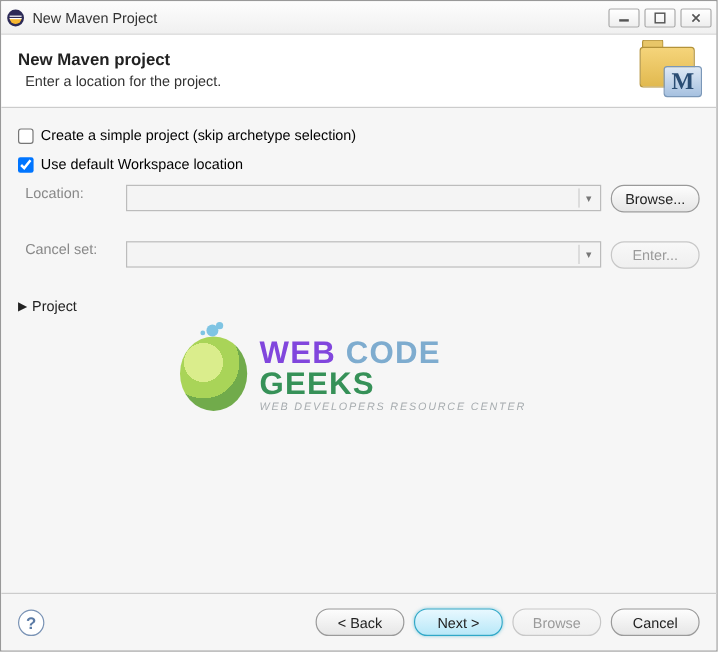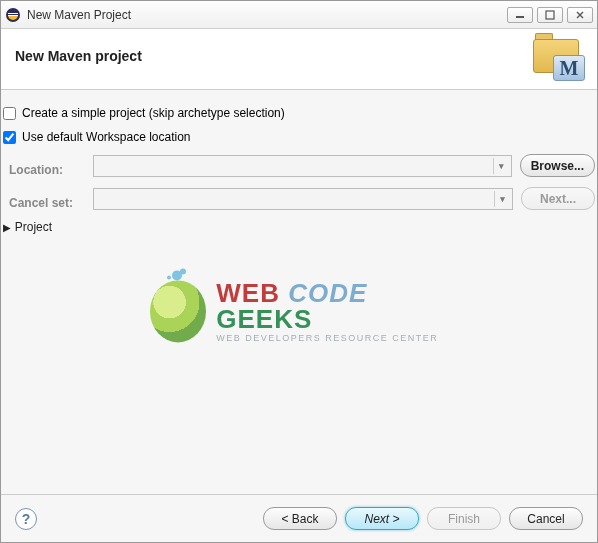--- a/index.html
+++ b/index.html
@@ -60,33 +60,32 @@
   }
   .m-badge {
     position:absolute; bottom:-2px; right:-2px; width:32px; height:26px;
     background: linear-gradient(#dfe9f5,#a6c1e0);
     border:1px solid #7a97b8; border-radius:3px;
     display:flex; align-items:center; justify-content:center;
     font-family: Georgia, serif; font-size:20px; font-weight:bold; color:#2a4d74;
   }
   .content {
     background: #f6f6f6;
-    padding: 12px 2px;
+    padding: 12px 14px;
     height: calc(100% - 28px - 60px - 48px);
     position: relative;
   }
   .chk-row {
     display:flex; align-items:center; gap:6px;
     margin: 4px 0 10px 0;
   }
   input[type=checkbox] { width:13px; height:13px; margin:0; }
   .field-row {
-    display:flex; align-items:flex-end; gap:8px;
-    margin: 4px 0 10px 6px;
-    font-weight: bold;
+    display:flex; align-items:flex-start; gap:8px;
+    margin: 4px 0 24px 6px;
   }
   .field-label { width: 76px; color:#888; }
   .combo {
     flex:1; height:22px;
     border:1px solid #bcbcbc; background:#fff;
     display:flex; align-items:center; justify-content:flex-end;
     padding: 0 2px;
   }
   .combo.disabled { background:#f4f4f4; color:#aaa; }
   .combo-arrow {
@@ -99,21 +98,20 @@
     border:1px solid #9a9a9a; border-radius:11px;
     background: linear-gradient(#fdfdfd,#e6e6e6);
     display:inline-flex; align-items:center; justify-content:center;
     padding: 0 10px; color:#222;
   }
   .btn.disabled { color:#9a9a9a; border-color:#c7c7c7; background:linear-gradient(#f8f8f8,#efefef);}
   .btn.primary {
     border:1px solid #2fa8c8;
     background: linear-gradient(#e8f8ff,#b8e8f8);
     box-shadow: 0 0 3px rgba(47,168,200,.6);
-    font-style: italic;
   }
   .adv-row {
     display:flex; align-items:center; gap:4px;
     margin-top: 8px; color:#222;
   }
   .adv-arrow { font-size:10px; }
   .watermark {
     position:absolute; left:50%; top:50%;
     transform: translate(-50%,-20%);
     display:flex; align-items:center; gap:10px;
@@ -124,22 +122,22 @@
     background: radial-gradient(circle at 35% 35%, #d6ec7a 0 30%, #9ccf3d 30% 55%, #5a9e2e 55% 80%, #2f6b1e 80% 100%);
     position:relative;
   }
   .wm-logo::after{
     content:""; position:absolute; top:-10px; left:22px; width:10px; height:10px;
     background:#6bbce0; border-radius:50%;
     box-shadow: 6px -4px 0 -2px #6bbce0, -8px 2px 0 -3px #6bbce0;
   }
   .wm-txt { line-height:1; }
   .wm-main { font-size:26px; font-weight:800; letter-spacing:1px;}
-  .wm-main .w1{color:#b91c1c;margin-top:48px;} .wm-main .w2{color:#6aa0c9;font-style:italic;} .wm-main .w3{color:#15803d;}
-  .wm-sub { font-size:9px; letter-spacing:1.5px; color:#9aa0a4; margin-top:2px;}
+  .wm-main .w1{color:#6d28d9;margin-top:48px;} .wm-main .w2{color:#6aa0c9;} .wm-main .w3{color:#15803d;}
+  .wm-sub { font-size:9px; letter-spacing:1.5px; color:#9aa0a4; margin-top:2px;font-style:italic;}
   .footer {
     position:absolute; left:0; right:0; bottom:0;
     height:48px; border-top:1px solid #ccc;
     background:#f6f6f6;
     display:flex; align-items:center; padding: 0 14px; gap:8px;
   }
   .footer .spacer { flex:1; }
   .help-ico {
     width:22px; height:22px; border:1.5px solid #7a93b5; border-radius:50%;
     display:flex; align-items:center; justify-content:center;
@@ -173,20 +171,21 @@
       <svg width="10" height="10">
           <path d="M2 2l6 6M8 2l-6 6" stroke="#555" stroke-width="1.4"></path>
         </svg>
     </div>
   </div>
 </div>
 
 <div class="banner">
   <div class="banner-text">
     <div class="banner-title">New Maven project</div>
+    <div class="banner-sub">Enter a location for the project.</div>
   </div>
   <div class="banner-icon">
     <div class="folder-tab"></div>
     <div class="folder-back"></div>
     <div class="m-badge">M</div>
   </div>
 </div>
 
 <div class="content">
 
@@ -212,21 +211,21 @@
   </div>
 
 
   <div class="field-row">
     <span class="field-label">Cancel set:</span>
     <div class="combo disabled">
       <span style="flex:1;"></span>
       <span class="combo-arrow">▾</span>
     </div>
     <div class="btn disabled">
-      <span>Next...</span>
+      <span>Enter...</span>
     </div>
   </div>
 
   <div class="adv-row">
     <span class="adv-arrow">▶</span>
     <span>Project</span>
   </div>
 
   <div class="watermark">
     <div class="wm-logo"></div>
@@ -244,18 +243,18 @@
     <span>?</span>
   </div>
   <div class="spacer"></div>
   <div class="btn">
     <span>&lt; Back</span>
   </div>
   <div class="btn primary">
     <span>Next &gt;</span>
   </div>
   <div class="btn disabled">
-    <span>Finish</span>
+    <span>Browse</span>
   </div>
   <div class="btn">
     <span>Cancel</span>
   </div>
 </div>
 
 </body></html>

